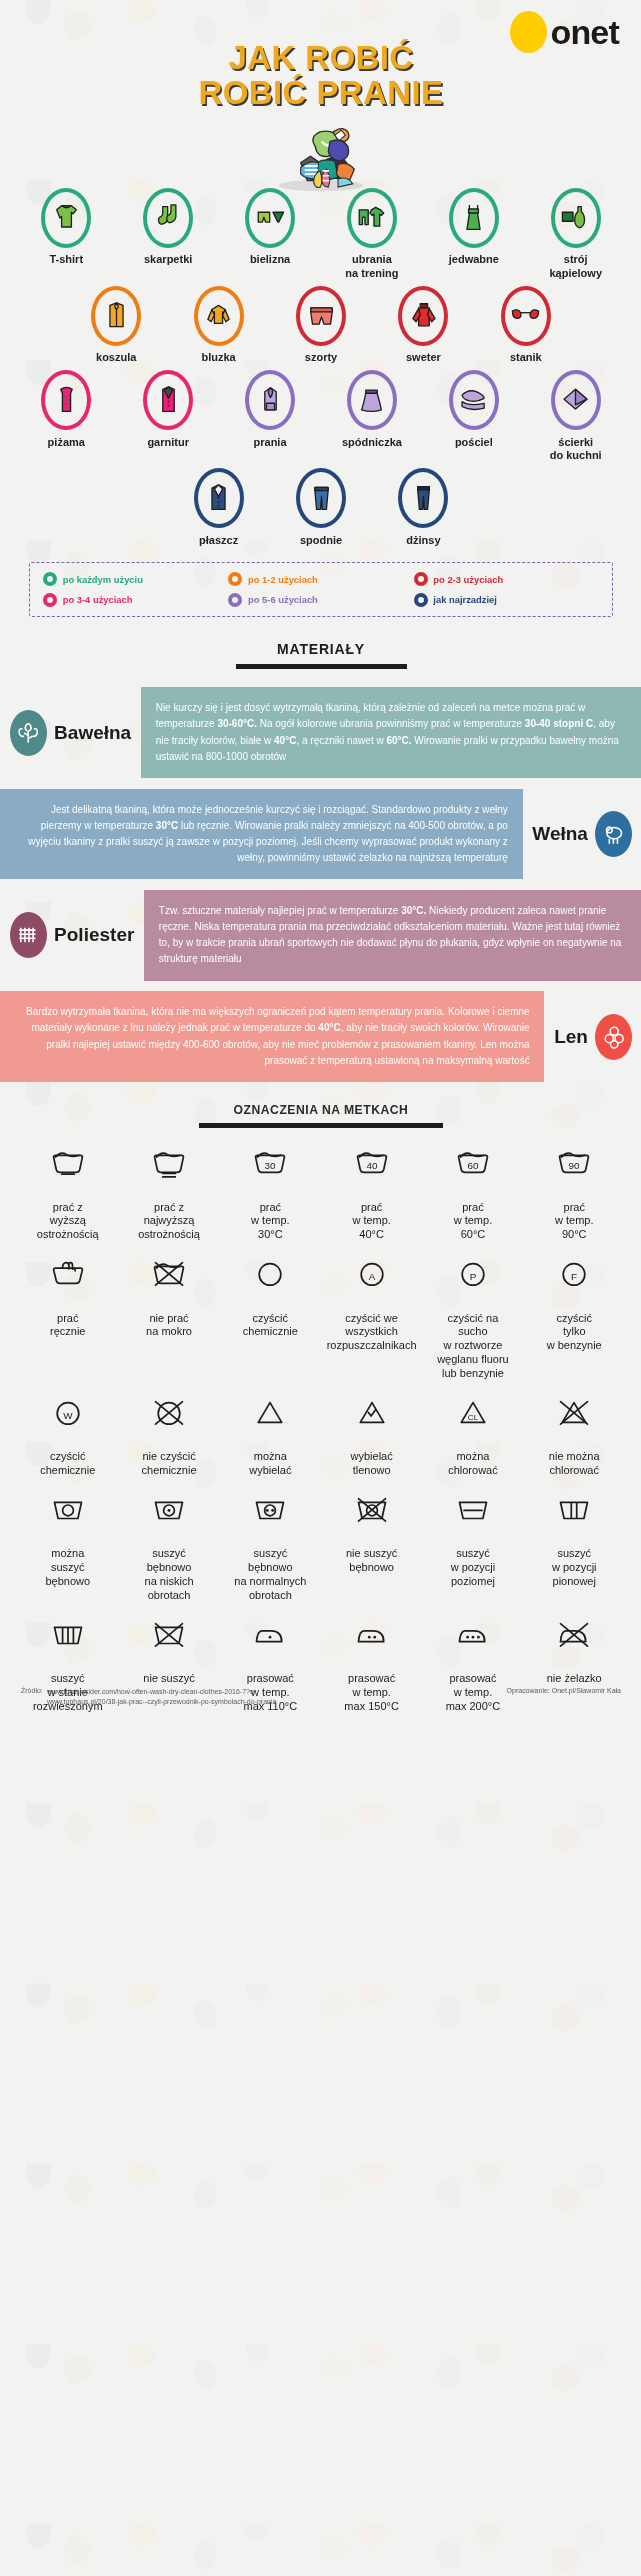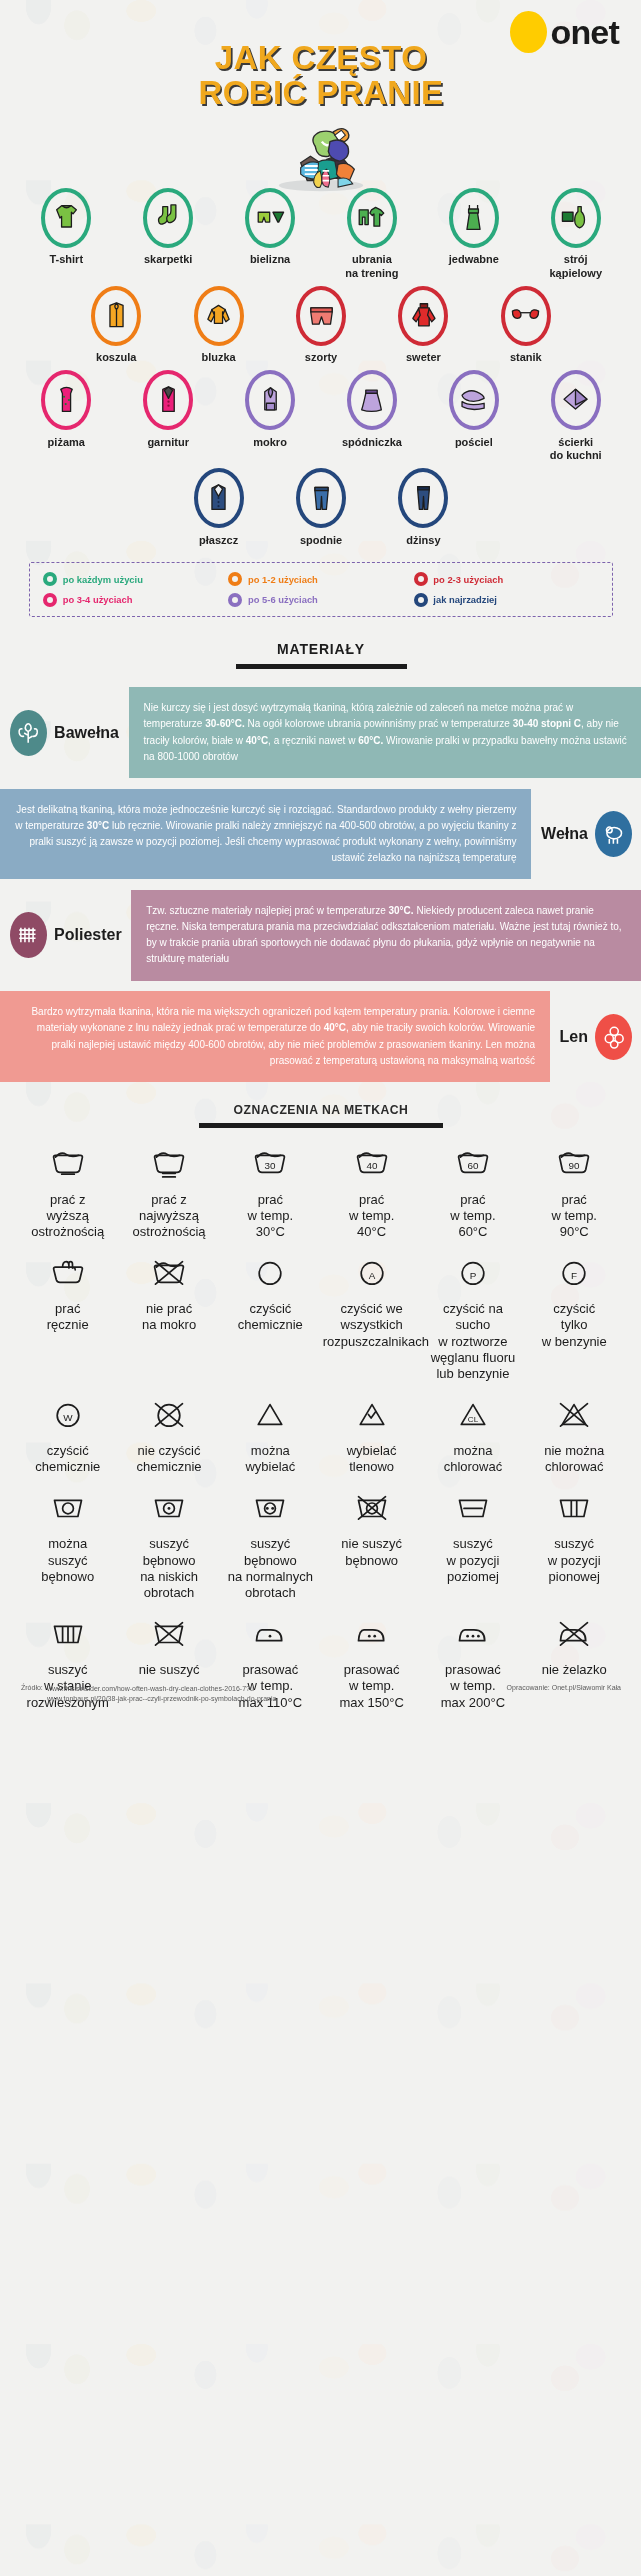--- a/index.html
+++ b/index.html
@@ -87,39 +87,39 @@
   .materials { margin-top: 18px; }
   .mat { display: flex; align-items: center; margin-bottom: 10.6px; }
   .mat.left { flex-direction: row; }
   .mat.right { flex-direction: row-reverse; }
   .mat-badge { display: flex; align-items: center; gap: 7.3px; padding: 0 9.8px; flex: 0 0 auto; }
   .mat.right .mat-badge { flex-direction: row-reverse; }
   .mat-icon {
     width: 37px; height: 46px; border-radius: 50%;
     display: flex; align-items: center; justify-content: center;
   }
-  .mat-name { font-size: 16px; font-weight: bold; color: #1c1c1c; }
+  .mat-name { font-size: 19px; font-weight: bold; color: #1c1c1c; }
   .mat-body {
     flex: 1 1 auto; padding: 13px 14.7px;
     color: #ffffff; font-size: 10px; line-height: 1.62;
   }
   .mat-body b { font-weight: bold; }
   .mat.left .mat-body { text-align: left; }
   .mat.right .mat-body { text-align: right; }
 
   
   .care-title { text-align: center; margin-top: 21px; }
   .care-title h2 { font-size: 12.2px; font-weight: bold; letter-spacing: 0.5px; }
   .care-rule { width: 244px; height: 4.9px; background: #1c1c1c; margin: 5.7px auto 0; }
 
   .care-grid { padding: 13px 14.7px 0; }
   .care-row { display: flex; justify-content: center; gap: 3.3px; margin-bottom: 9.8px; }
   .care-cell { width: 98px; text-align: center; }
   .care-sym { height: 44px; display: flex; align-items: center; justify-content: center; }
-  .care-label { font-size: 13px; line-height: 1.25; color: #1c1c1c; margin-top: 7px; }
+  .care-label { font-size: 11px; line-height: 1.25; color: #1c1c1c; margin-top: 16px; }
 
   
   .footer {
     position: absolute; bottom: 6.5px; left: 0; right: 0;
     display: flex; justify-content: space-between; align-items: flex-start;
     padding: 0 21px; font-size: 7px; color: #5c5c5c; z-index: 3;
   }
   .src { display: flex; gap: 4.1px; }
   .src-lines div { line-height: 1.45; }
 </style>
@@ -129,21 +129,21 @@
 <div class="wallpaper"></div>
 
 <div class="page">
 
   <div class="header">
     <div class="brand">
       <div class="brand-dot"></div>
       <div class="brand-name">onet</div>
     </div>
     <div class="title">
-      <span class="l">JAK CZĘSTO</span>
+      <span class="l">JAK ROBIĆ</span>
       <span class="l">ROBIĆ PRANIE</span>
     </div>
     <div class="pile">
       <svg width="122" height="78" viewBox="0 0 150 96">
         <ellipse cx="75" cy="88" rx="52" ry="7" fill="#d9dbdb"></ellipse>
         <path d="M58 82 L50 60 L62 52 L74 60 L70 82 Z" fill="#6b5750" stroke="#2b2b2b" stroke-width="1.6"></path>
         <path d="M86 78 L82 56 L98 50 L108 62 L100 80 Z" fill="#3e2f3a" stroke="#2b2b2b" stroke-width="1.6"></path>
         <path d="M60 68 Q74 52 92 58 L96 78 Q76 84 62 80 Z" fill="#1a9e8f" stroke="#2b2b2b" stroke-width="1.5"></path>
         <path d="M50 66 Q60 56 72 60 L70 80 Q56 80 50 74 Z" fill="#5bb8e0" stroke="#2b2b2b" stroke-width="1.4"></path>
         <path d="M55 64 h16 M55 69 h16 M55 74 h16" stroke="#ffffff" stroke-width="2.4"></path>
@@ -295,21 +295,21 @@
           <div class="cell-label">garnitur</div>
         </div>
         <div class="cell">
           <div class="ring" style="border-color:#8a6fc0">
             <svg width="33" height="36" viewBox="0 0 40 44">
               <path d="M13 12 l7 -5 l7 5 v22 H13 Z" fill="#bda4dd" stroke="#1d1d1d" stroke-width="1.6" stroke-linejoin="round"></path>
               <path d="M20 7 q-5 4 0 12 q5 -8 0 -12" fill="#9f85c7" stroke="#1d1d1d" stroke-width="1.6" stroke-linejoin="round"></path>
               <path d="M15 26 h10 v8 H15 Z" fill="#a88fd0" stroke="#1d1d1d" stroke-width="1.6" stroke-linejoin="round"></path>
             </svg>
           </div>
-          <div class="cell-label">mokro</div>
+          <div class="cell-label">prania</div>
         </div>
         <div class="cell">
           <div class="ring" style="border-color:#8a6fc0">
             <svg width="33" height="36" viewBox="0 0 40 44">
               <path d="M13 10 h14 v4 H13 Z" fill="#6b4d92" stroke="#1d1d1d" stroke-width="1.6" stroke-linejoin="round"></path>
               <path d="M13 14 h14 q4 14 5 20 q-12 4 -24 0 q2 -6 5 -20 Z" fill="#bda4dd" stroke="#1d1d1d" stroke-width="1.6" stroke-linejoin="round"></path>
             </svg>
           </div>
           <div class="cell-label">spódniczka</div>
         </div>

